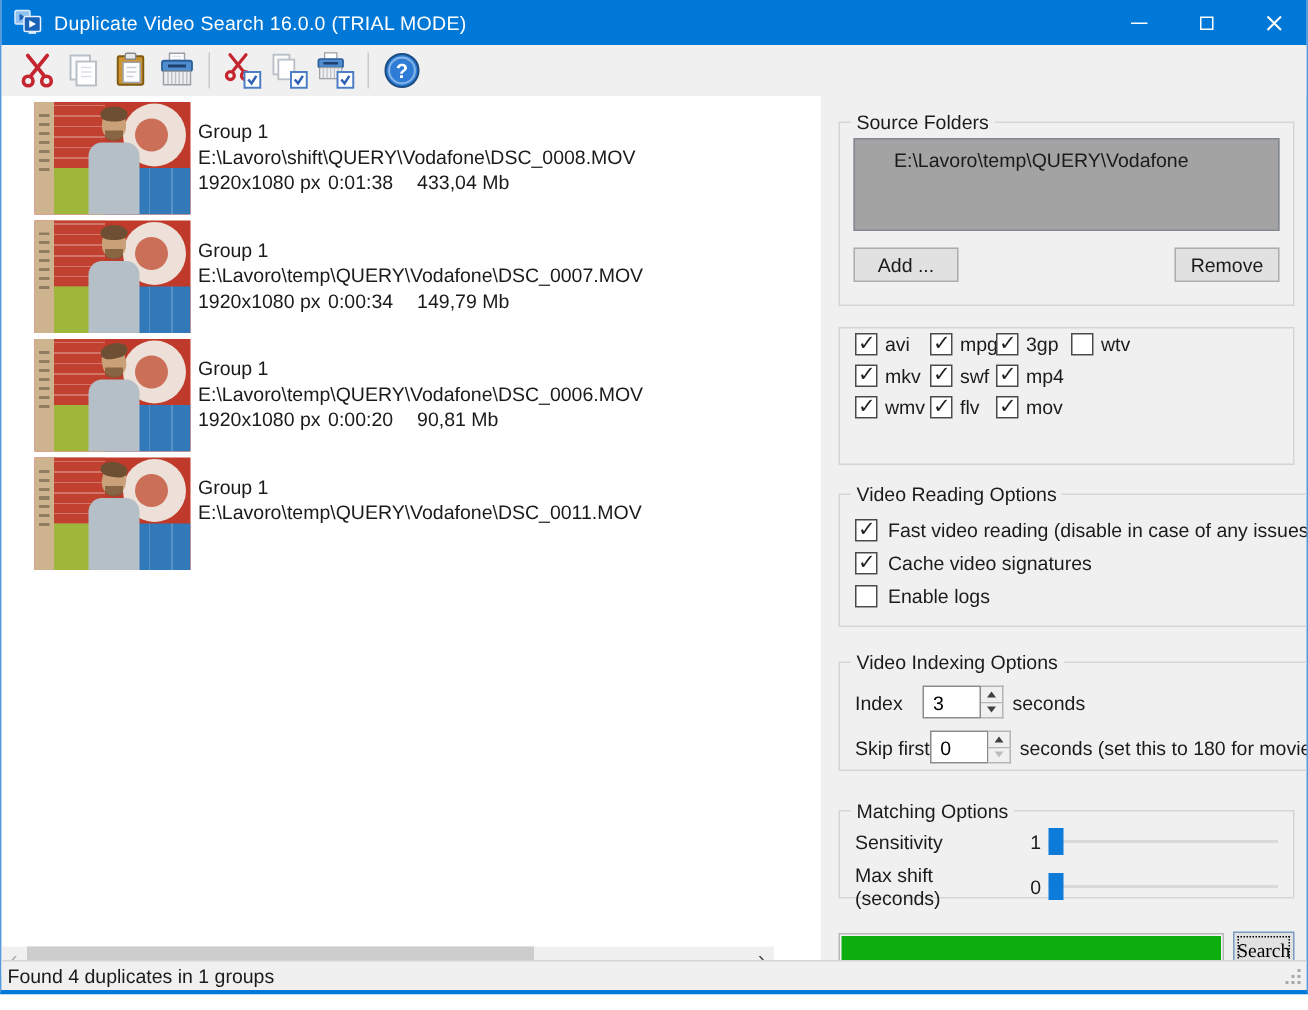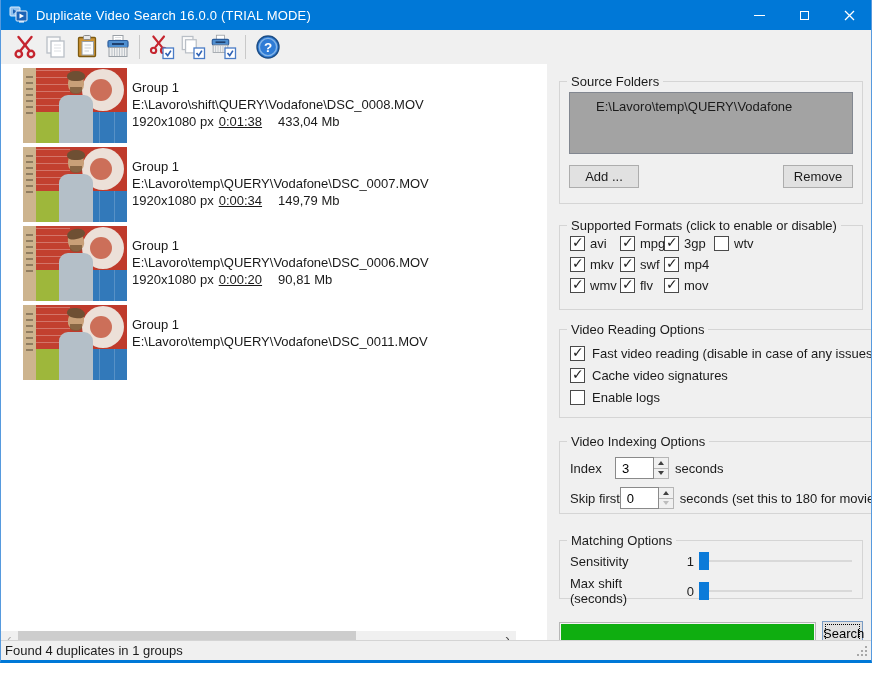--- a/index.html
+++ b/index.html
@@ -22,21 +22,21 @@
   .toolbar { position:absolute; left:0; top:30px; right:0; height:34px; display:flex; align-items:center; padding-left:8px; background:#f0f0f0; }
   .tbtn { width:31px; height:30px; display:flex; align-items:center; justify-content:center; }
   .tsep { width:1px; height:24px; background:#c9c9c9; margin:0 6px; }
 
   
   .listpanel { position:absolute; left:0; top:64px; width:546px; height:587px; background:#fff; overflow:hidden; }
   .vrow { position:absolute; left:0; width:100%; height:79px;padding-left:36px; }
   .row-cb { position:absolute; left:5px; top:30px; }
   .thumb { position:absolute; left:22px; top:0; width:104px; height:75px; background:#bf3a2b; overflow:hidden; }
   .meta { position:absolute; left:131px; top:11px; font-size:13px; color:#1a1a1a; line-height:17px; white-space:nowrap; }
-  .specs .dur { margin-left:5px;text-decoration:underline; }
+  .specs .dur { margin-left:5px; }
   .specs .size { margin-left:16px; }
 
   
   .t-strip { position:absolute; left:0; top:0; width:13px; height:100%; background:#cdb48e; }
   .t-strip i { position:absolute; left:3px; top:8px; width:7px; height:40px; display:block;
     background:repeating-linear-gradient(180deg, rgba(70,58,40,.45) 0 2px, transparent 2px 6px); }
   .t-redpanel { position:absolute; left:13px; top:0; width:34px; height:44px; background:#c2402f;
     background-image:repeating-linear-gradient(0deg, transparent 0 6px, rgba(255,255,255,.28) 6px 7px); }
   .t-circle { position:absolute; left:59px; top:1px; width:42px; height:42px; border-radius:50%; background:#ece0d8; }
   .t-circle i { position:absolute; left:8px; top:10px; width:22px; height:22px; border-radius:50%; background:#c1492f; opacity:.75; display:block; }
@@ -99,21 +99,21 @@
   .slider-row:first-of-type { margin-top:4px; }
   .slider-label { flex:0 0 112px; }
   .slider-value { width:12px; text-align:right; margin-right:5px; }
   .slider-track { position:relative; flex:1; height:18px; }
   .slider-track i { position:absolute; left:0; right:0; top:8px; height:2px; background:#d9d9d9; display:block; }
   .slider-thumb { position:absolute; left:0; top:0; width:10px; height:18px; background:#0c7bd9; }
 
   .action-row { position:absolute; left:0; right:0; top:557px; height:25px; display:flex; align-items:center; }
   .progress { flex:1; height:23px; border:1px solid #b7b7b7; background:#f5f5f5; padding:1px; }
   .progress-fill { height:100%; background:#0fae10; }
-  .search-btn { margin-left:6px; width:41px; height:25px; background:#e1e1e1; border:1px solid #7a9cc4; outline:1px dotted #000; outline-offset:-4px; font-size:13px; font-family:Liberation Sans, sans-serif; }
+  .search-btn { margin-left:6px; width:41px; height:25px; background:#e1e1e1; border:1px solid #7a9cc4; outline:1px dotted #000; outline-offset:-4px; font-size:13px; font-family:Liberation Serif, serif; }
 
   
   .statusbar { position:absolute; left:0; right:0; bottom:0; height:20px; background:#f0f0f0; border-top:1px solid #d4d4d4; font-size:13px; line-height:19px; padding-left:4px; color:#1b1b1b; }
   .grip { position:absolute; right:2px; bottom:3px; width:13px; height:13px; }
   .grip i { position:absolute; left:1px; top:10px; width:2px; height:2px; background:#a8a8a8; display:block;
     box-shadow:4px 0 #a8a8a8, 8px 0 #a8a8a8, 4px -4px #a8a8a8, 8px -4px #a8a8a8, 8px -8px #a8a8a8; }
 </style>
 </head>
 <body>
 
@@ -342,21 +342,20 @@
       <div class="folder-listbox">
         <div class="folder-item">E:\Lavoro\temp\QUERY\Vodafone</div>
       </div>
       <div class="sf-buttons">
         <button class="btn">Add ...</button>
         <button class="btn">Remove</button>
       </div>
     </fieldset>
 
     <fieldset class="fs-formats">
-      <legend>Supported Formats (click to enable or disable)</legend>
       <div class="fmt-row">
         <span class="fmt-cell">
             <span class="cb checked"></span>
             <span>avi</span>
           </span>
         <span class="fmt-cell">
             <span class="cb checked"></span>
             <span>mpg</span>
           </span>
         <span class="fmt-cell">

